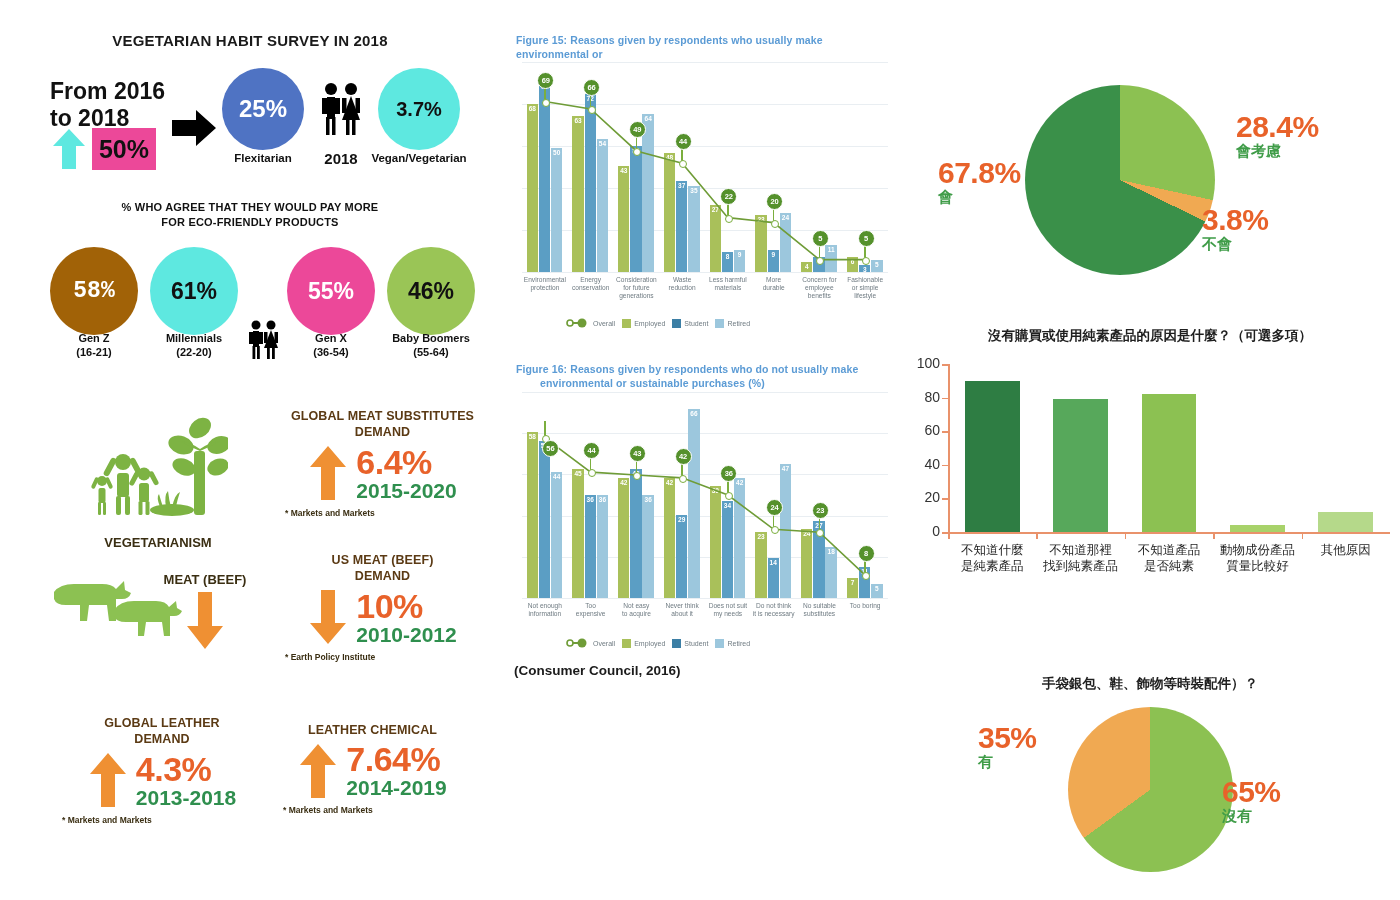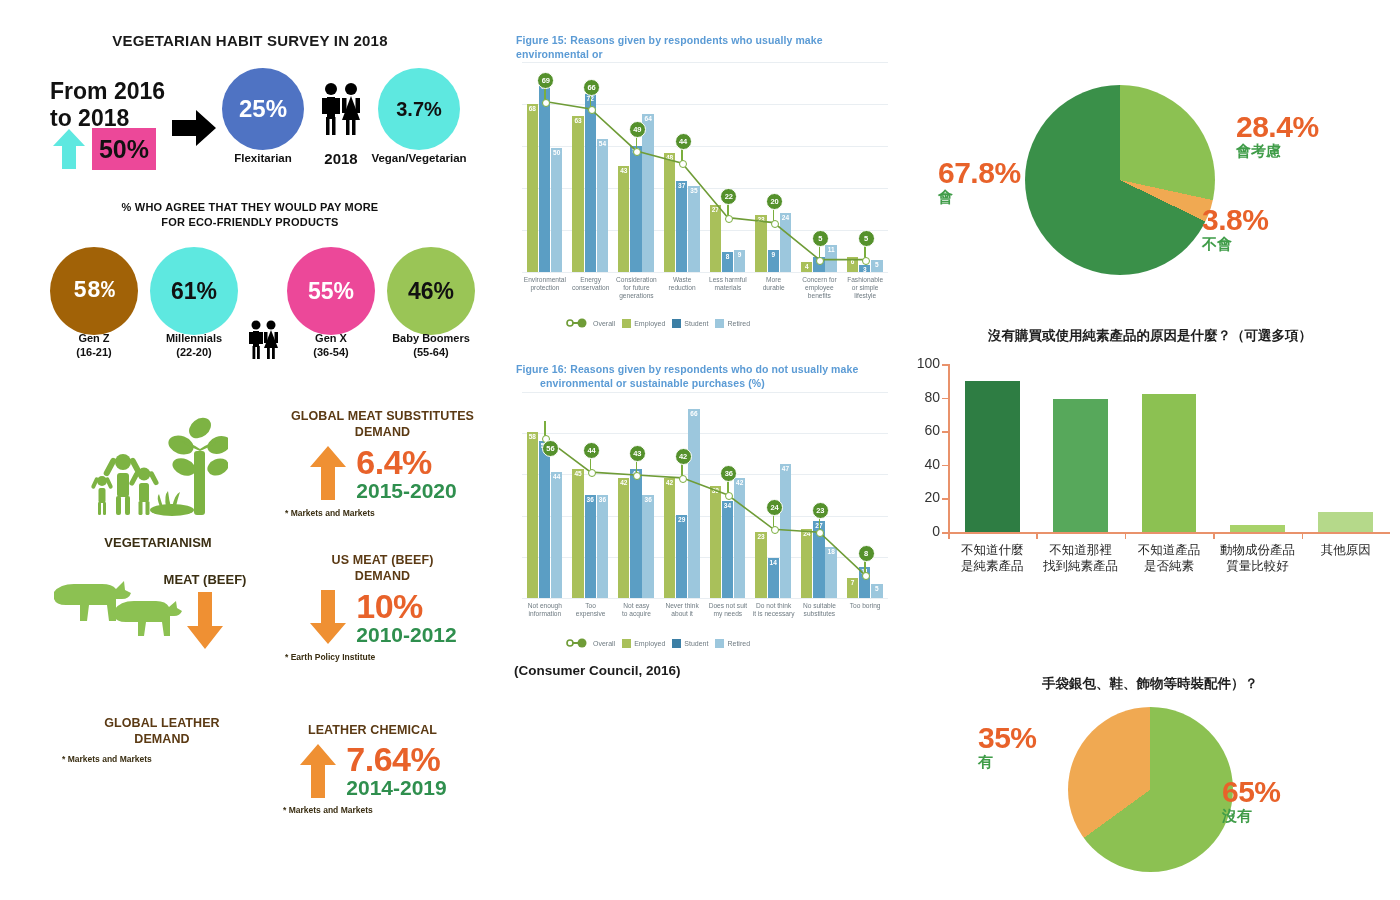--- a/index.html
+++ b/index.html
@@ -318,20 +318,29 @@
       </div>
     </div>
     <div class="stat-src">* Earth Policy Institute</div>
   </div>
 
   <div class="stat" id="stat-global-leather">
     <div class="stat-title">
       <span>GLOBAL LEATHER</span><br>
       <span>DEMAND</span>
     </div>
+    <div class="stat-row">
+      <svg class="stat-arrow" viewBox="0 0 40 56">
+        <polygon points="20,1 38,22 27,22 27,55 13,55 13,22 2,22" fill="#ef9033"></polygon>
+      </svg>
+      <div class="stat-nums">
+        <div class="stat-pct">4.3%</div>
+        <div class="stat-years">2013-2018</div>
+      </div>
+    </div>
     <div class="stat-src">* Markets and Markets</div>
   </div>
 
   <div class="stat" id="stat-leather-chem">
     <div class="stat-title">
       <span>LEATHER CHEMICAL</span>
     </div>
     <div class="stat-row">
       <svg class="stat-arrow" viewBox="0 0 40 56">
         <polygon points="20,1 38,22 27,22 27,55 13,55 13,22 2,22" fill="#ef9033"></polygon>

